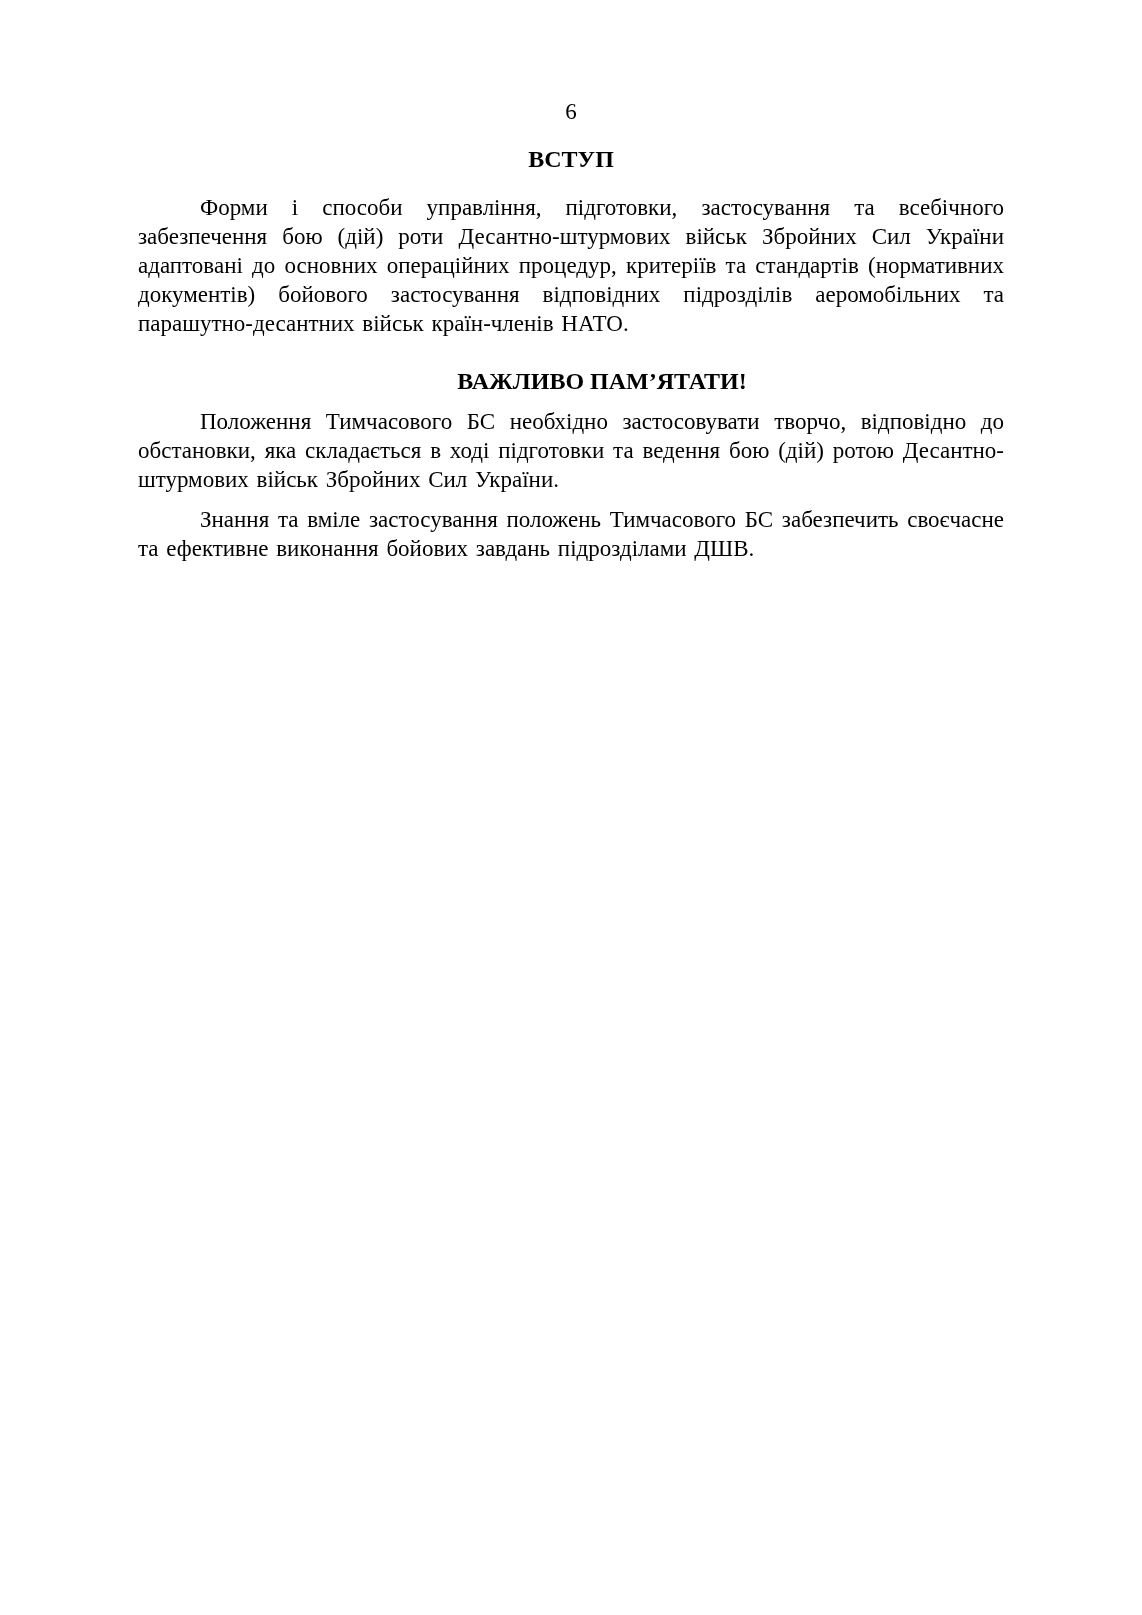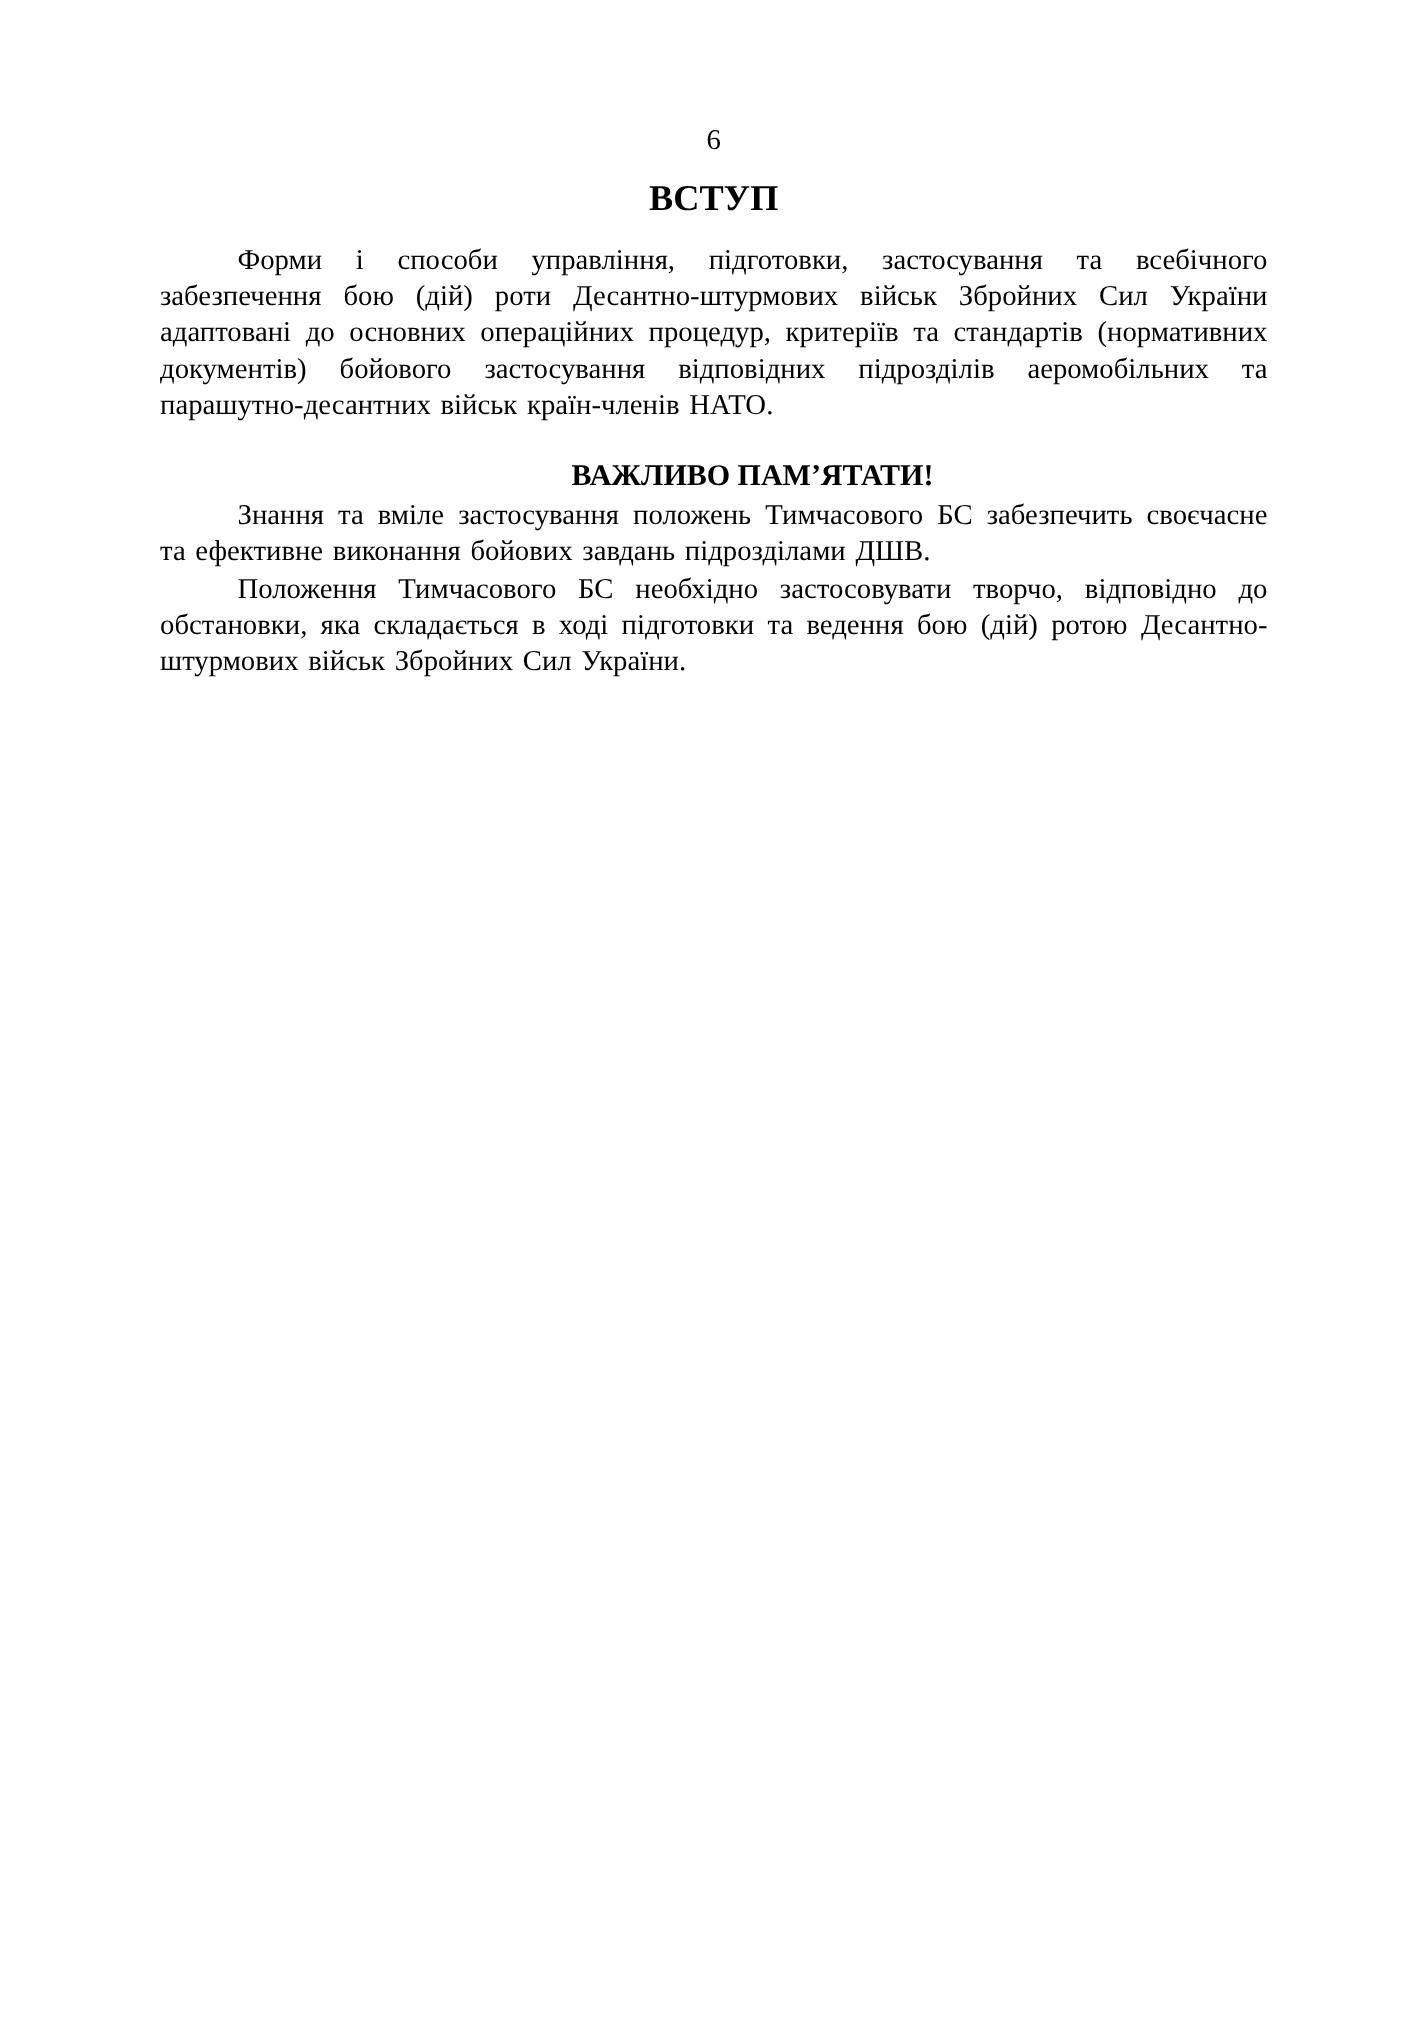--- a/index.html
+++ b/index.html
@@ -20,26 +20,26 @@
     padding: 97px 127px 0 127px;
     overflow: hidden;
   }
   .page-number {
     text-align: center;
     font-weight: normal;
   }
   .doc-title {
     margin: 18px 0 0 0;
     text-align: center;
-    font-size: 29px;
+    font-size: 24px;
     font-weight: bold;
     line-height: 30px;
   }
   .body-text p {
-    margin: 1px;
+    margin: 11px;
     text-align: justify;
     text-indent: 62px;
     word-spacing: 2px;
   }
   .body-text p.first-after-title {
     margin-top: 19px;
   }
   .important-heading {
     margin: 29px 0 0 0;
     padding-left: 62px;
@@ -57,19 +57,19 @@
 
   <h1 class="doc-title">ВСТУП</h1>
 
   <div class="body-text">
 
     <p class="first-after-title">Форми і способи управління, підготовки, застосування та всебічного забезпечення бою (дій) роти Десантно-штурмових військ Збройних Сил України адаптовані до основних операційних процедур, критеріїв та стандартів (нормативних документів) бойового застосування відповідних підрозділів аеромобільних та парашутно-десантних військ країн-членів НАТО.</p>
 
 
     <div class="important-heading">ВАЖЛИВО ПАМ’ЯТАТИ!</div>
 
+    <p>Положення Тимчасового БС необхідно застосовувати творчо, відповідно до обстановки, яка складається в ході підготовки та ведення бою (дій) ротою Десантно-штурмових військ Збройних Сил України.</p>
+
     <p>Знання та вміле застосування положень Тимчасового БС забезпечить своєчасне та ефективне виконання бойових завдань підрозділами ДШВ.</p>
-
-    <p>Положення Тимчасового БС необхідно застосовувати творчо, відповідно до обстановки, яка складається в ході підготовки та ведення бою (дій) ротою Десантно-штурмових військ Збройних Сил України.</p>
 
 
   </div>
 </div>
 
 </body></html>

